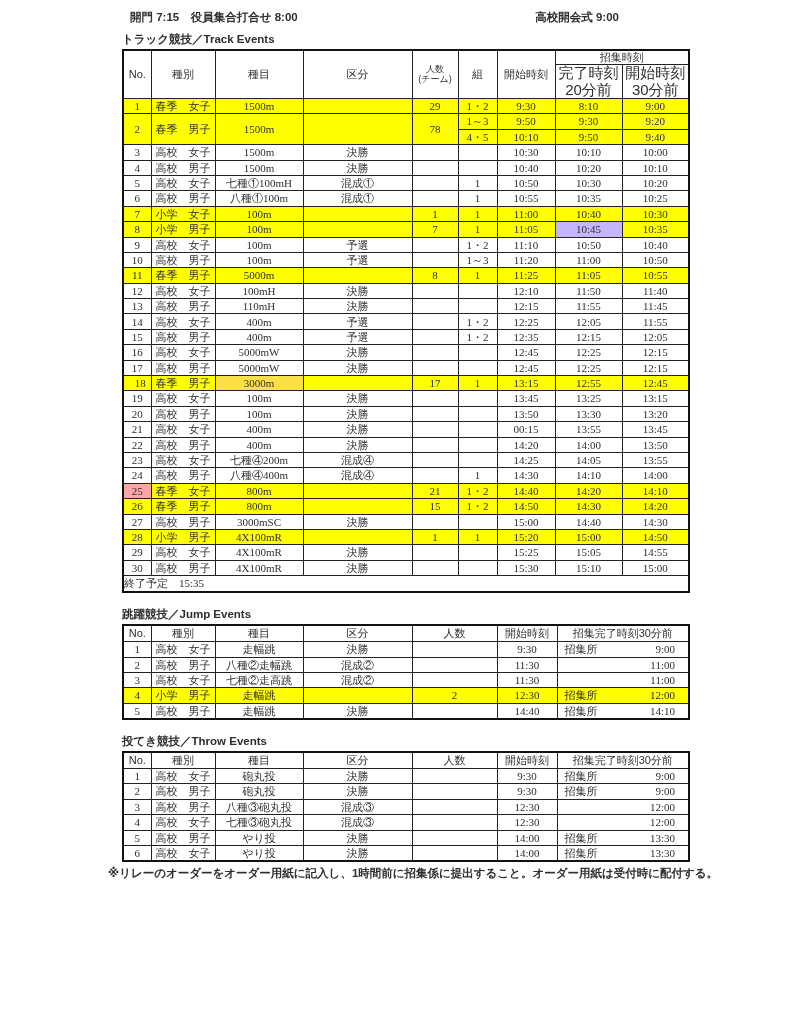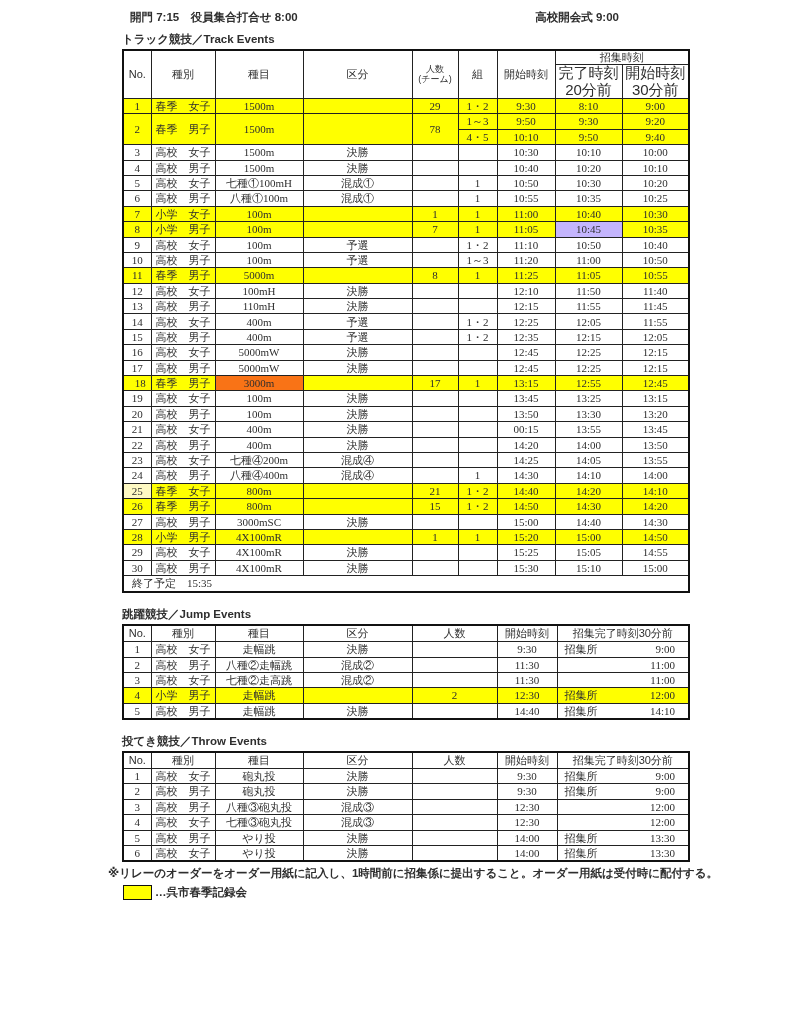--- a/index.html
+++ b/index.html
@@ -27,21 +27,21 @@
   .sched th{font-weight:normal;font-size:11px;height:13px;
     font-family:"Liberation Sans","DejaVu Sans",sans-serif;}
   .sched td{
     height:14.4px;
     font-family:"Liberation Serif","DejaVu Serif",serif;
   }
   .sched thead .sub th{height:24px;font-size:15px;line-height:1.1;}
   .sched thead .two{font-size:9px;line-height:1.05;}
   .sched thead th.big{height:auto;}
   .jumpthrow thead th{height:15px;}
-  .endrow td{text-align:left;padding-left:8px;height:15px;margin-left:24px;}
+  .endrow td{text-align:left;padding-left:0;height:15px;margin-left:24px;}
   td.calltd{padding:0;}
   .callwrap{display:flex;justify-content:space-between;padding:0 13px 0 7px;}
   .callwrap .place{font-family:"Liberation Sans","DejaVu Sans",sans-serif;}
   .note{margin:4px 0 0 108px;font-weight:bold;font-size:11.5px;white-space:nowrap;}
   .legend{margin:4px 0 0 123px;display:flex;align-items:center;font-size:11.5px;font-weight:bold;}
   .swatch{width:27px;height:13px;border:1.5px solid #111;margin-right:3px;flex:0 0 auto;}
 </style>
 </head>
 <body>
 
@@ -272,21 +272,21 @@
           <td>決勝</td>
           <td></td>
           <td></td>
           <td>12:45</td>
           <td>12:25</td>
           <td>12:15</td>
         </tr>
         <tr class="hl">
           <td style="background: rgb(255, 255, 0); padding-left: 6px;">18</td>
           <td style="background: rgb(255, 255, 0);">春季　男子</td>
-          <td style="background: #f97316;">3000m</td>
+          <td style="background: #fde047;">3000m</td>
           <td style="background: rgb(255, 255, 0);"></td>
           <td style="background: rgb(255, 255, 0);">17</td>
           <td style="background: rgb(255, 255, 0);">1</td>
           <td style="background: rgb(255, 255, 0);">13:15</td>
           <td style="background: rgb(255, 255, 0);">12:55</td>
           <td style="background: rgb(255, 255, 0);">12:45</td>
         </tr>
         <tr>
           <td>19</td>
           <td>高校　女子</td>
@@ -347,21 +347,21 @@
           <td>高校　男子</td>
           <td>八種④400m</td>
           <td>混成④</td>
           <td></td>
           <td>1</td>
           <td>14:30</td>
           <td>14:10</td>
           <td>14:00</td>
         </tr>
         <tr class="hl">
-          <td style="background: #fef9c3;">25</td>
+          <td style="background: #fca5a5;">25</td>
           <td style="background: rgb(255, 255, 0);">春季　女子</td>
           <td style="background: rgb(255, 255, 0);">800m</td>
           <td style="background: rgb(255, 255, 0);"></td>
           <td style="background: rgb(255, 255, 0);">21</td>
           <td style="background: rgb(255, 255, 0);">1・2</td>
           <td style="background: rgb(255, 255, 0);">14:40</td>
           <td style="background: rgb(255, 255, 0);">14:20</td>
           <td style="background: rgb(255, 255, 0);">14:10</td>
         </tr>
         <tr class="hl">
@@ -627,18 +627,14 @@
             <div class="callwrap">
               <span class="place">招集所</span>
               <span>13:30</span>
             </div>
           </td>
         </tr>
       </tbody>
   </table>
 
   <div class="note">※リレーのオーダーをオーダー用紙に記入し、1時間前に招集係に提出すること。オーダー用紙は受付時に配付する。</div>
-  <div class="legend">
-    <span class="swatch" style="background: rgb(255, 255, 0);"></span>
-    <span>…呉市春季記録会</span>
-  </div>
 
 </div>
 
 </body></html>

